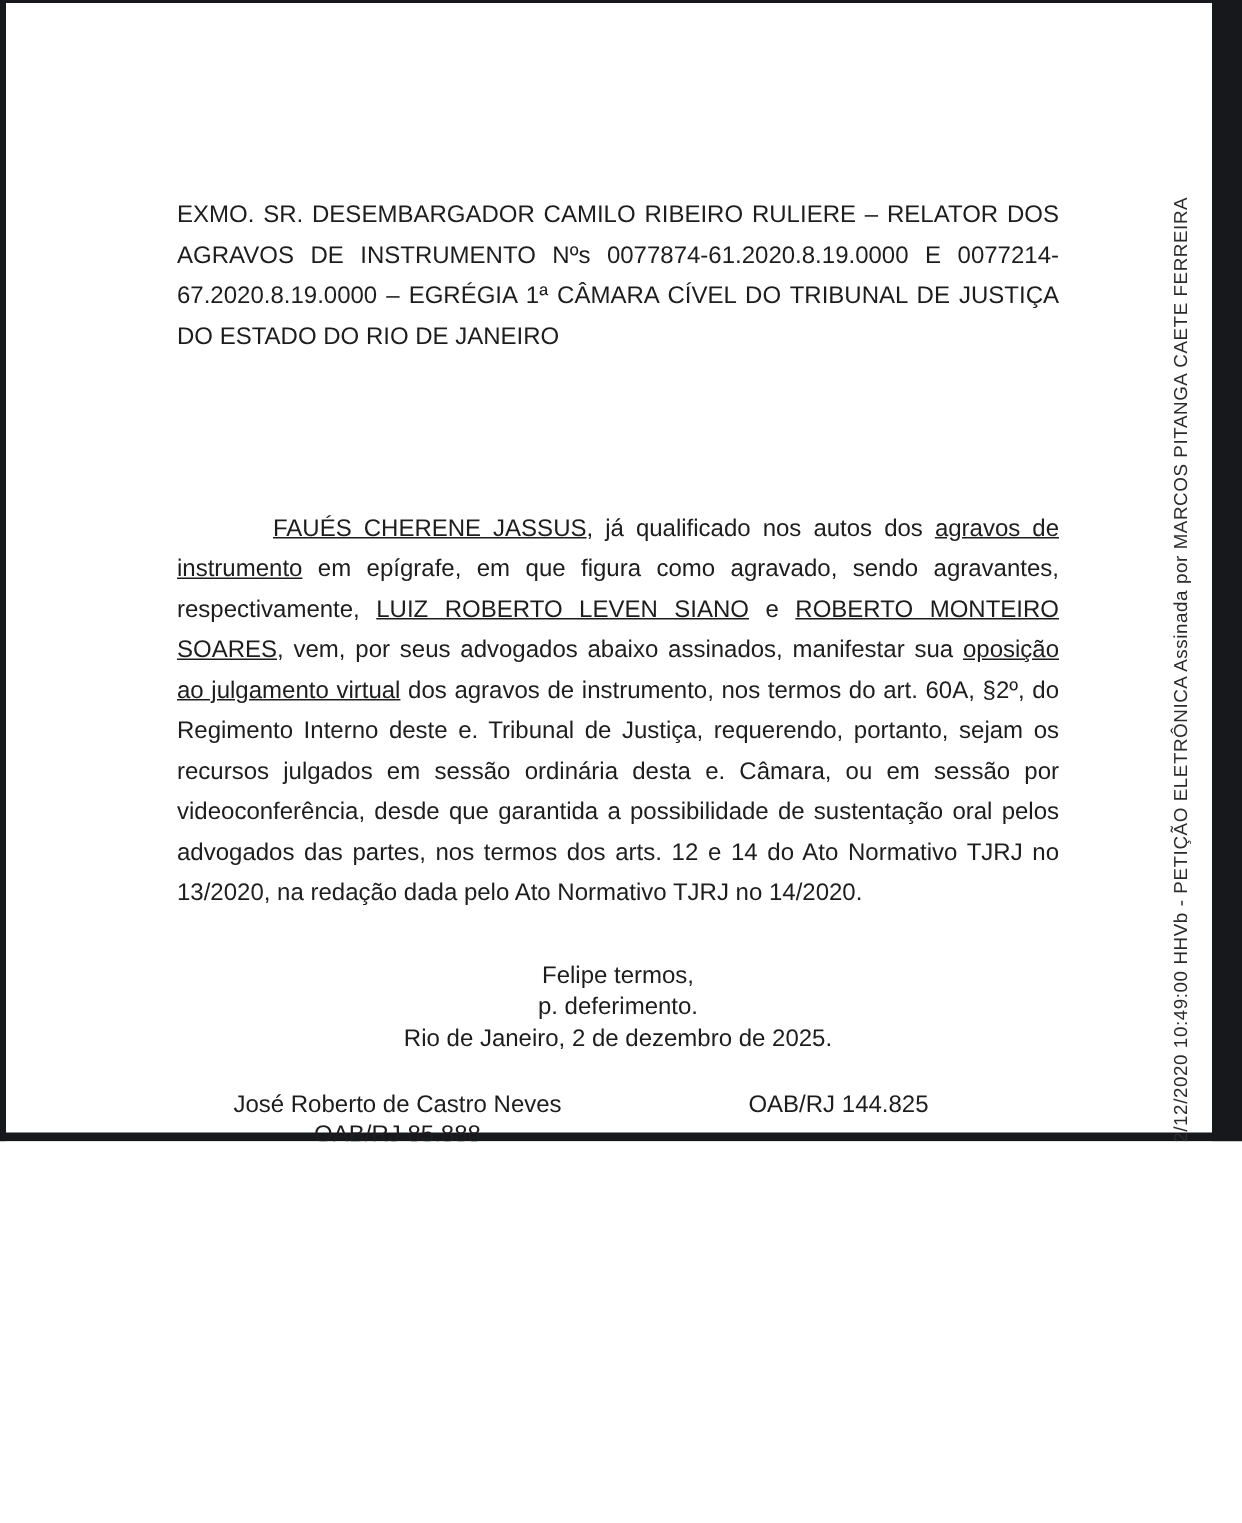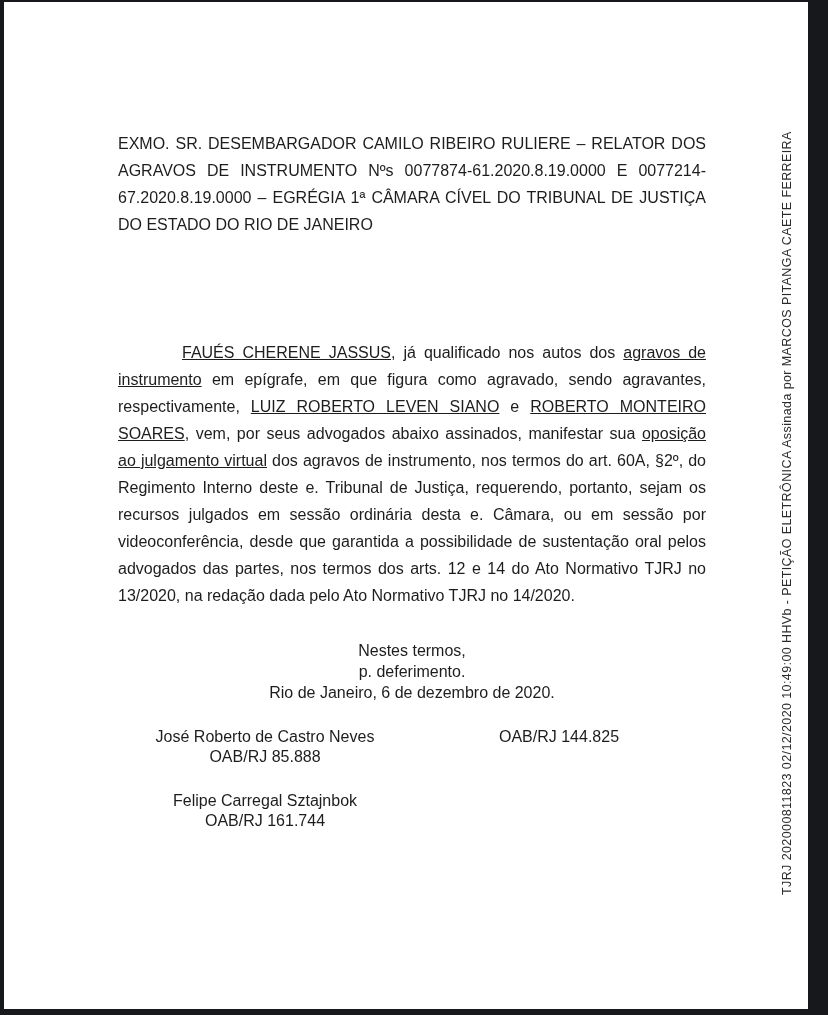--- a/index.html
+++ b/index.html
@@ -1,19 +1,19 @@
 <!DOCTYPE html>
 <html style="--edge_band: #17181c; --text: #1d1d1f; --background: #ffffff;"><head>
 <meta charset="utf-8">
 <style>
   html, body { margin: 0; padding: 0; background: #ffffff; }
   .page {
     position: relative;
     width: 828px;
-    height: 1015px;
+    height: 761px;
     background: var(--background, #ffffff);
     font-family: "Liberation Sans", sans-serif;
     color: var(--text, #1d1d1f);
     overflow: hidden;
   }
   .band { position: absolute; background: var(--edge_band, #17181c); }
   .band-left   { left: 0; top: 0; width: 4px; height: 100%; }
   .band-right  { right: 0; top: 0; width: 20px; height: 100%; }
   .band-bottom { left: 0; bottom: 0; width: 100%; height: 6px; }
   .band-top    { left: 0; top: 0; width: 100%; height: 2px; }
@@ -79,23 +79,23 @@
   <div class="band band-top"></div>
   <div class="band band-left"></div>
   <div class="band band-right"></div>
   <div class="band band-bottom"></div>
 
   <p class="doc-header">EXMO. SR. DESEMBARGADOR CAMILO RIBEIRO RULIERE – RELATOR DOS AGRAVOS DE INSTRUMENTO Nºs 0077874-61.2020.8.19.0000 E 0077214-67.2020.8.19.0000 – EGRÉGIA 1ª CÂMARA CÍVEL DO TRIBUNAL DE JUSTIÇA DO ESTADO DO RIO DE JANEIRO</p>
 
   <p class="body-par"><span class="seg-b seg-u">FAUÉS CHERENE JASSUS</span><span>, já qualificado nos autos dos </span><span class="seg-u">agravos de instrumento</span><span> em epígrafe, em que figura como agravado, sendo agravantes, respectivamente, </span><span class="seg-b seg-u">LUIZ ROBERTO LEVEN SIANO</span><span> e </span><span class="seg-b seg-u">ROBERTO MONTEIRO SOARES</span><span>, vem, por seus advogados abaixo assinados, manifestar sua </span><span class="seg-b seg-u">oposição ao julgamento virtual</span><span> dos agravos de instrumento, nos termos do art. 60A, §2º, do Regimento Interno deste e. Tribunal de Justiça, requerendo, portanto, sejam os recursos julgados em sessão ordinária desta e. Câmara, ou em sessão por videoconferência, desde que garantida a possibilidade de sustentação oral pelos advogados das partes, nos termos dos arts. 12 e 14 do Ato Normativo TJRJ no 13/2020, na redação dada pelo Ato Normativo TJRJ no 14/2020.</span></p>
 
   <div class="closing">
-    <div>Nestes termos,</div>
+    <div>Felipe termos,</div>
     <div>p. deferimento.</div>
-    <div>Rio de Janeiro, 6 de dezembro de 2020.</div>
+    <div>Rio de Janeiro, 2 de dezembro de 2025.</div>
   </div>
 
   <div class="signatures">
     <div class="sig">
       <div>José Roberto de Castro Neves</div>
       <div>OAB/RJ 85.888</div>
     </div>
     <div class="sig">
       <div>OAB/RJ 144.825</div>
     </div>

